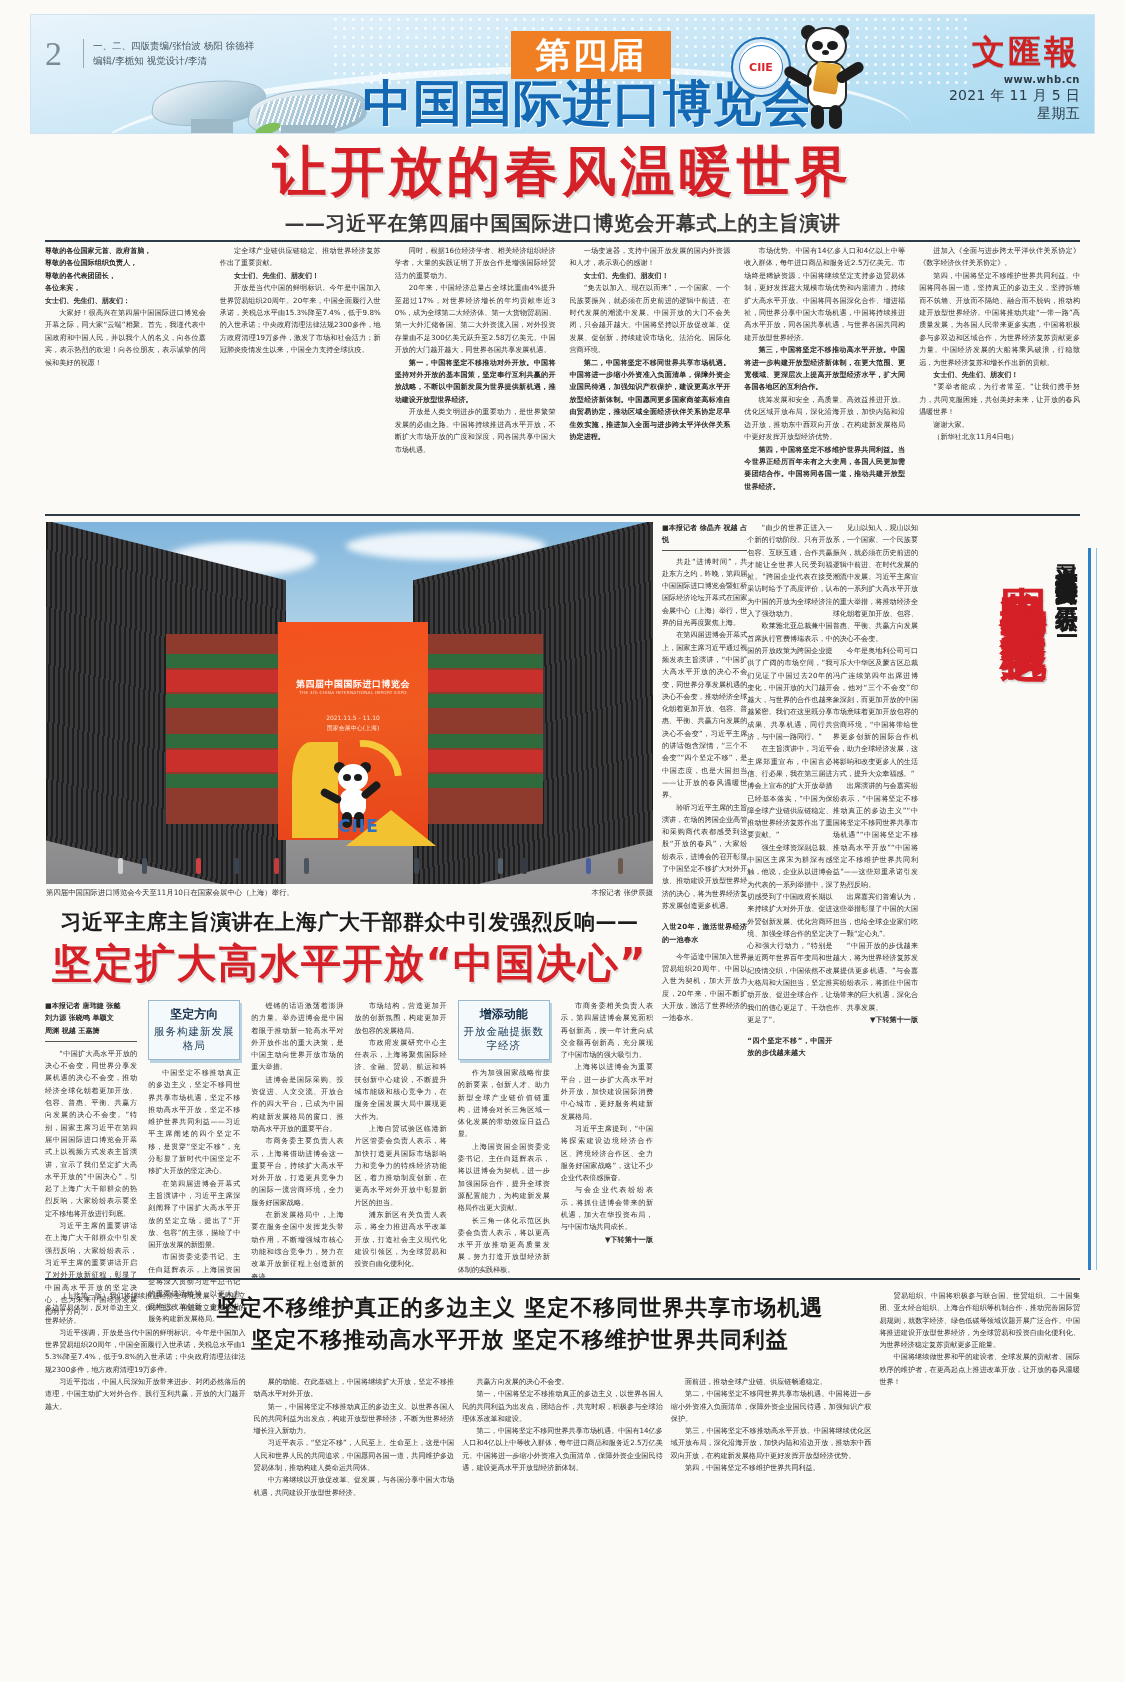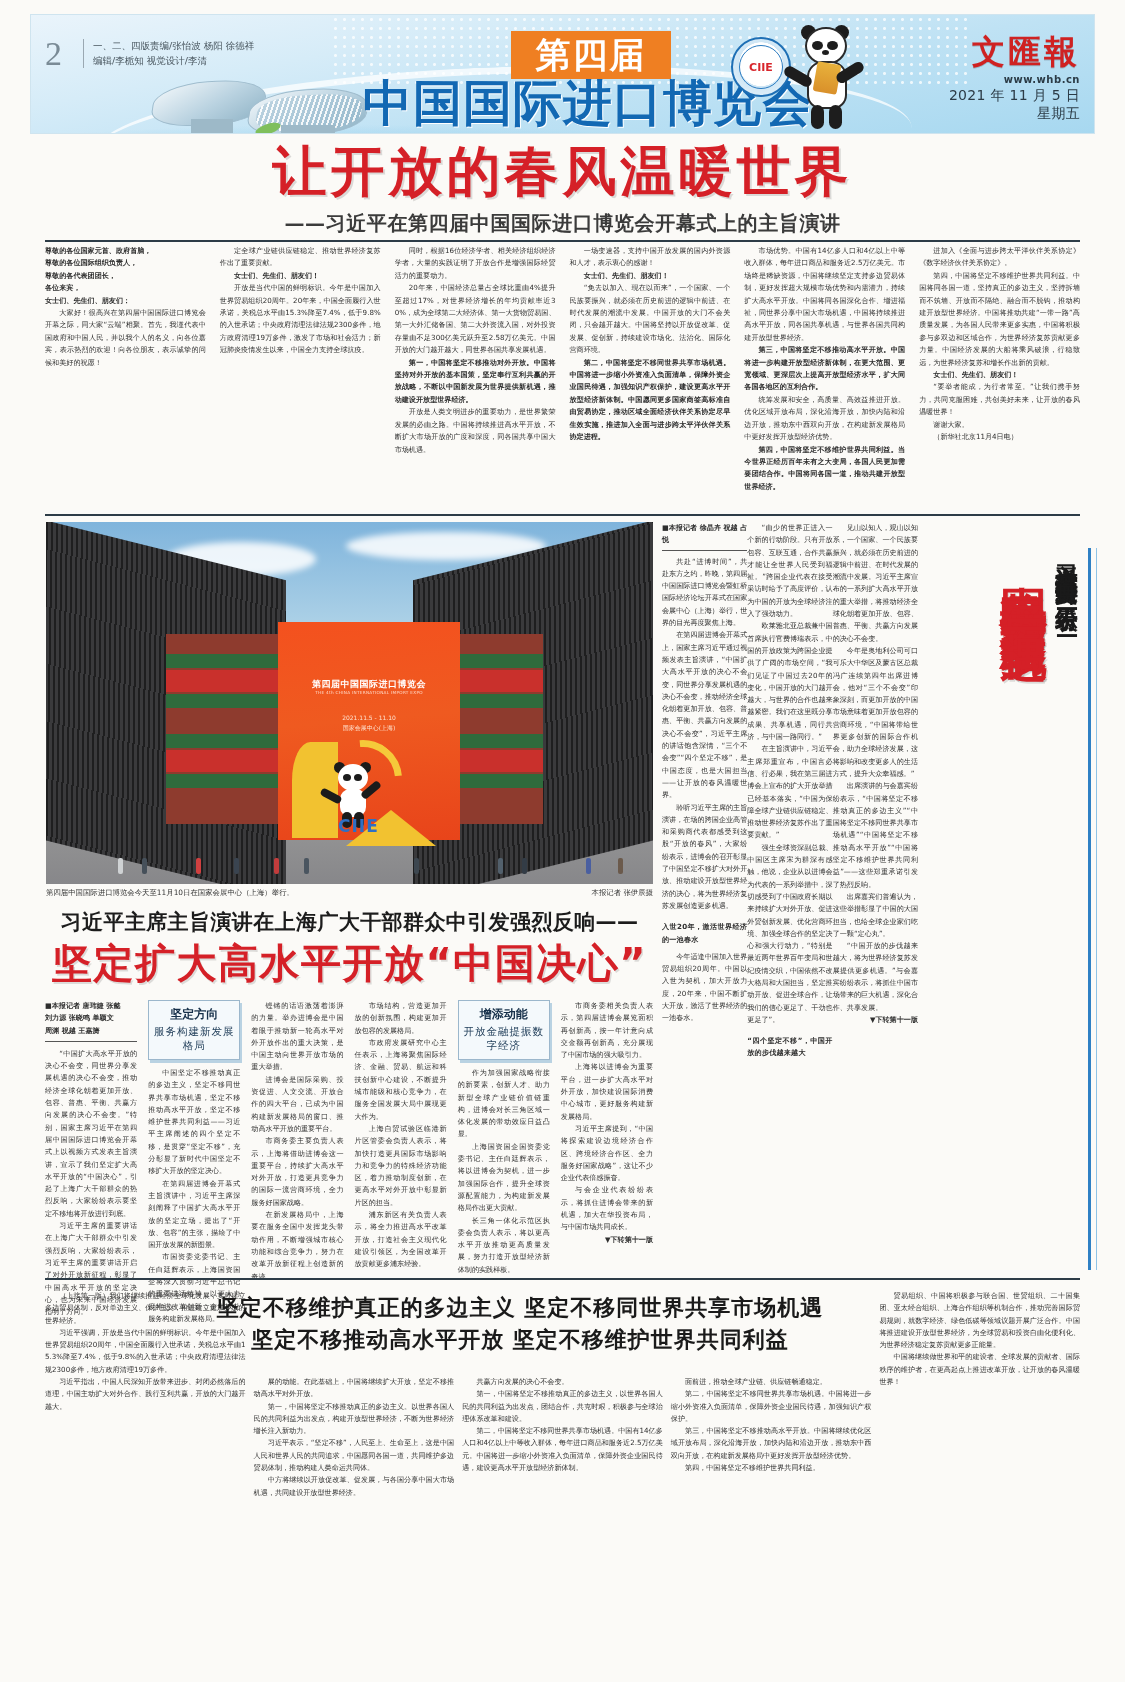--- a/index.html
+++ b/index.html
@@ -185,21 +185,21 @@
   .roofR{
     position:absolute; right:-10px; top:-4px; width:250px; height:320px;
     background:repeating-linear-gradient(89deg,#1e1e1f 0 2px, #3a3a3c 2px 5px);
     transform:skewY(-14deg); transform-origin:right top;
   }
   .bldL{ position:absolute; left:120px; top:112px; width:175px; height:190px; background:#8e3b2e; }
   .bldR{ position:absolute; right:110px; top:112px; width:185px; height:190px; background:#8e3b2e; }
   .bld-band{ position:absolute; left:0; width:100%; height:14px; background:#2f6b3c; }
   .bld-red{ position:absolute; width:100%; height:22px; background:#c9302c; }
   .banner{
-    position:absolute; left:232px; top:100px; width:182px; height:218px;
+    position:absolute; left:232px; top:100px; width:150px; height:218px;
     background:linear-gradient(175deg,#f4511e 0%, #ef5a20 45%, #e8441a 100%);
   }
   .bn-t1{ position:absolute; left:0; right:0; top:56px; text-align:center;
           font-family:"DejaVu Sans",sans-serif; font-weight:bold; font-size:9px; color:#fff; letter-spacing:.5px;}
   .bn-t2{ position:absolute; left:0; right:0; top:68px; text-align:center;
           font-family:"DejaVu Sans",sans-serif; font-size:4.2px; color:#ffd9c7; letter-spacing:.3px;}
   .bn-t3{ position:absolute; left:0; right:0; top:92px; text-align:center;
           font-family:"DejaVu Sans",sans-serif; font-size:6px; color:#ffe2cf; }
   .bn-t4{ position:absolute; left:0; right:0; top:102px; text-align:center;
           font-family:"DejaVu Sans",sans-serif; font-size:6px; color:#ffe2cf; }
@@ -520,21 +520,21 @@
     <div class="al-col">
       <p>铿锵的话语激荡着澎湃的力量。举办进博会是中国着眼于推动新一轮高水平对外开放作出的重大决策，是中国主动向世界开放市场的重大举措。</p>
       <p>进博会是国际采购、投资促进、人文交流、开放合作的四大平台，已成为中国构建新发展格局的窗口、推动高水平开放的重要平台。</p>
       <p>市商务委主要负责人表示，上海将借助进博会这一重要平台，持续扩大高水平对外开放，打造更具竞争力的国际一流营商环境，全力服务好国家战略。</p>
       <p>在新发展格局中，上海要在服务全国中发挥龙头带动作用，不断增强城市核心功能和综合竞争力，努力在改革开放新征程上创造新的奇迹。</p>
     </div>
     <div class="al-col">
       <p>市场结构，营造更加开放的创新氛围，构建更加开放包容的发展格局。</p>
       <p>市政府发展研究中心主任表示，上海将聚焦国际经济、金融、贸易、航运和科技创新中心建设，不断提升城市能级和核心竞争力，在服务全国发展大局中展现更大作为。</p>
       <p>上海自贸试验区临港新片区管委会负责人表示，将加快打造更具国际市场影响力和竞争力的特殊经济功能区，着力推动制度创新，在更高水平对外开放中彰显新片区的担当。</p>
-      <p>浦东新区有关负责人表示，将全力推进高水平改革开放，打造社会主义现代化建设引领区，为全国改革开放贡献更多浦东经验。</p>
+      <p>浦东新区有关负责人表示，将全力推进高水平改革开放，打造社会主义现代化建设引领区，为全球贸易和投资自由化便利化。</p>
     </div>
     <div class="al-col">
       <div class="subbox">
         <div class="t1">增添动能</div>
         <div class="t2">开放金融提振数字经济</div>
       </div>
       <p>作为加强国家战略衔接的新要素，创新人才、助力新型全球产业链价值链重构，进博会对长三角区域一体化发展的带动效应日益凸显。</p>
       <p>上海国资国企国资委党委书记、主任白廷辉表示，将以进博会为契机，进一步加强国际合作，提升全球资源配置能力，为构建新发展格局作出更大贡献。</p>
       <p>长三角一体化示范区执委会负责人表示，将以更高水平开放推动更高质量发展，努力打造开放型经济新体制的实践样板。</p>
     </div>

